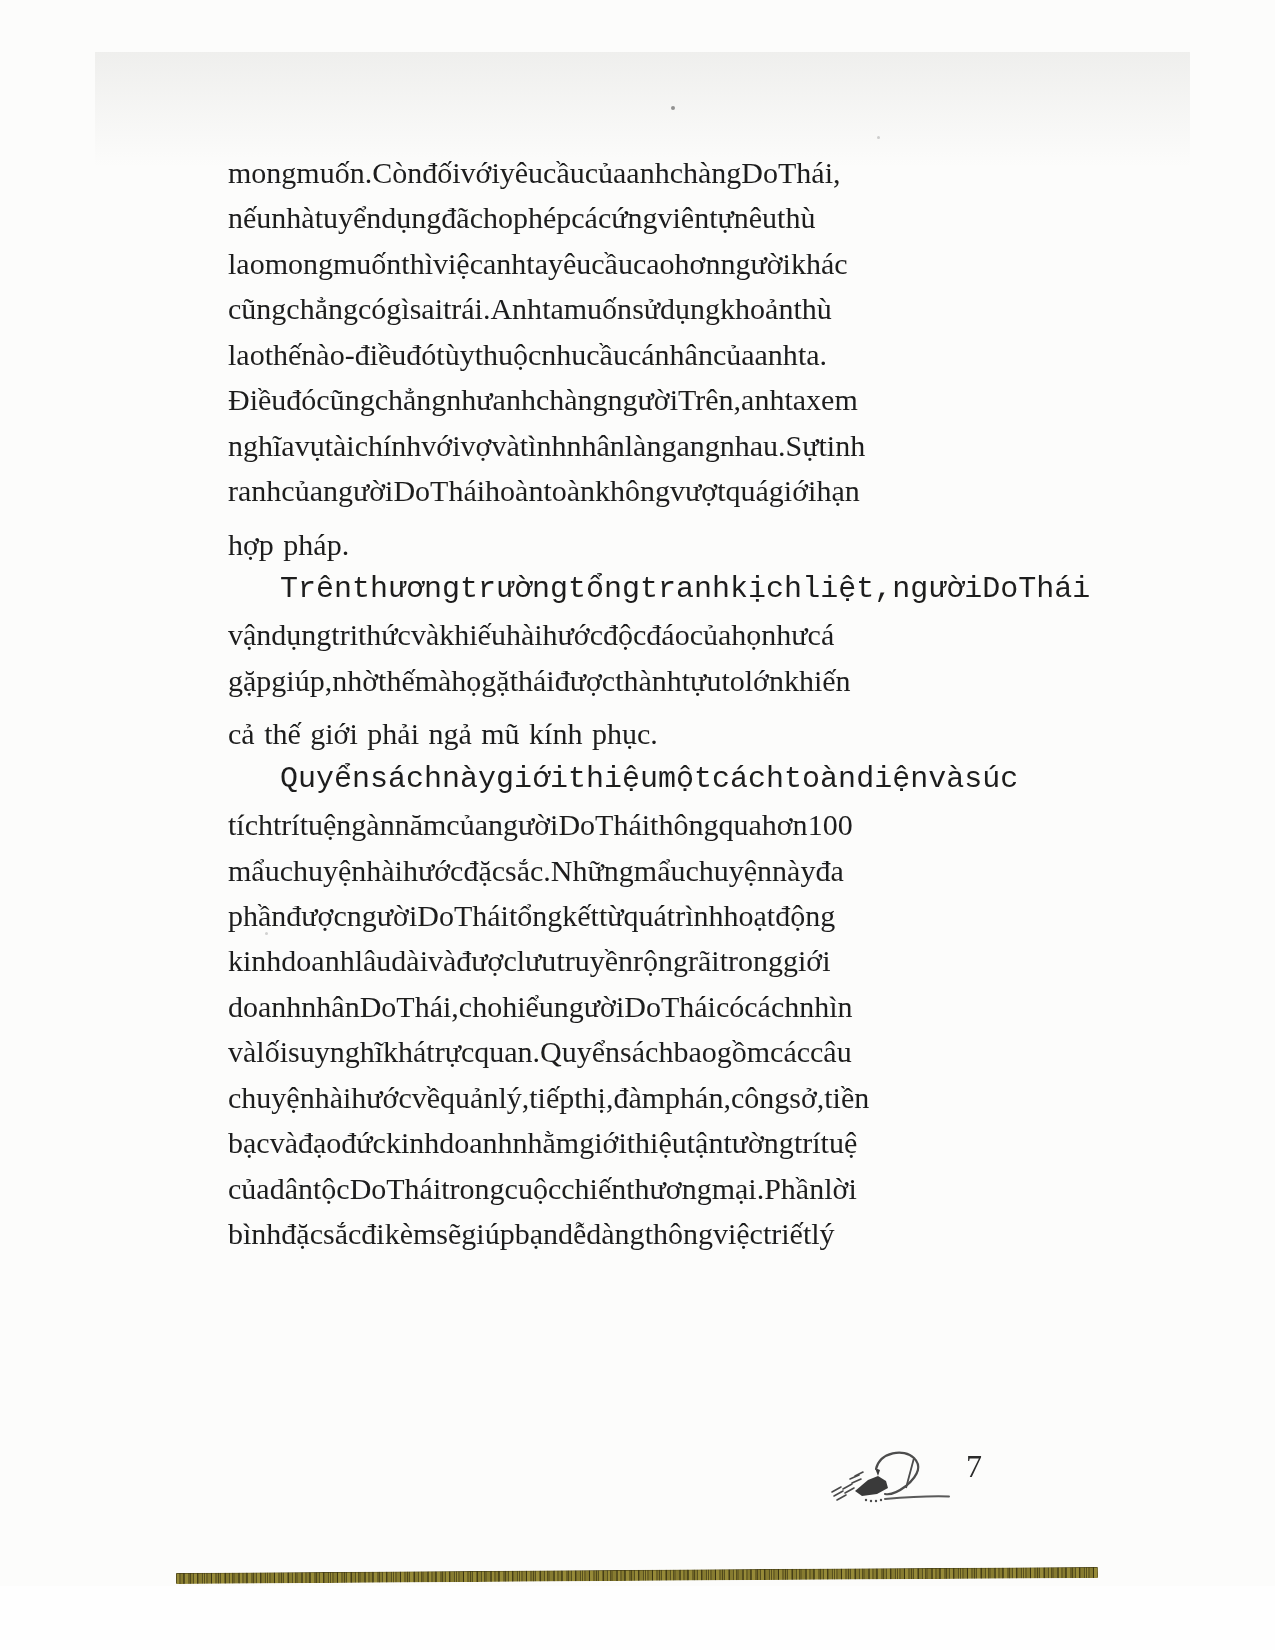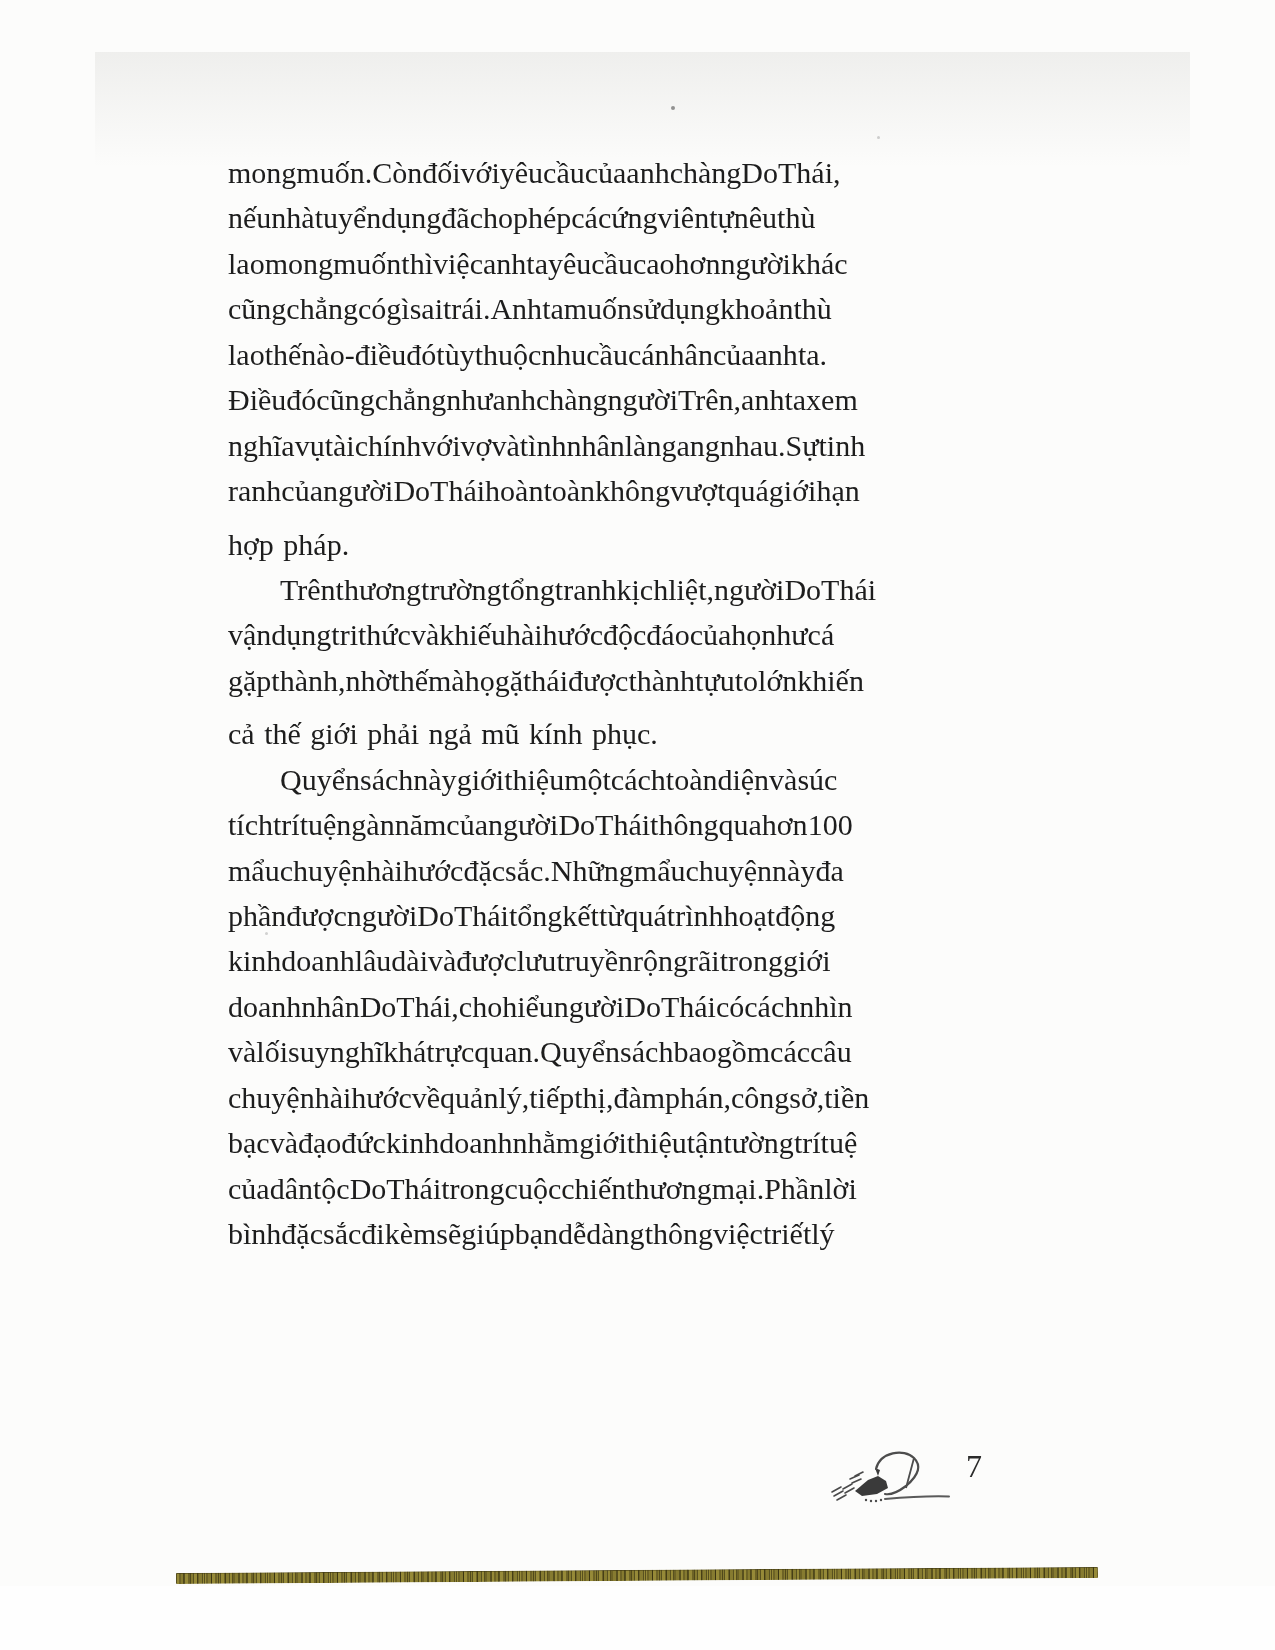--- a/index.html
+++ b/index.html
@@ -42,21 +42,21 @@
     color: #1d1d1d;
     font-size: 30px;
   }
   .line {
     display: flex;
     justify-content: flex-start;
     height: 45.45px;
     line-height: 45.45px;
     white-space: pre;
   }
-  .line.indent { padding-left: 52px; }
+  .line.indent { padding-left: 52px; font-family: Liberation Mono, monospace; }
   .line.last {
     display: block;
     justify-content: flex-start;
     word-spacing: 2px;
     margin-top: 8px;
   }
   .footer {
     position: absolute;
     left: 0;
     top: 0;
@@ -127,21 +127,21 @@
       <div class="line"><span>nếu</span><span>nhà</span><span>tuyển</span><span>dụng</span><span>đã</span><span>cho</span><span>phép</span><span>các</span><span>ứng</span><span>viên</span><span>tự</span><span>nêu</span><span>thù</span></div>
       <div class="line"><span>lao</span><span>mong</span><span>muốn</span><span>thì</span><span>việc</span><span>anh</span><span>ta</span><span>yêu</span><span>cầu</span><span>cao</span><span>hơn</span><span>người</span><span>khác</span></div>
       <div class="line"><span>cũng</span><span>chẳng</span><span>có</span><span>gì</span><span>sai</span><span>trái.</span><span>Anh</span><span>ta</span><span>muốn</span><span>sử</span><span>dụng</span><span>khoản</span><span>thù</span></div>
       <div class="line"><span>lao</span><span>thế</span><span>nào</span><span>-</span><span>điều</span><span>đó</span><span>tùy</span><span>thuộc</span><span>nhu</span><span>cầu</span><span>cá</span><span>nhân</span><span>của</span><span>anh</span><span>ta.</span></div>
       <div class="line"><span>Điều</span><span>đó</span><span>cũng</span><span>chẳng</span><span>như</span><span>anh</span><span>chàng</span><span>người</span><span>Trên,</span><span>anh</span><span>ta</span><span>xem</span></div>
       <div class="line"><span>nghĩa</span><span>vụ</span><span>tài</span><span>chính</span><span>với</span><span>vợ</span><span>và</span><span>tình</span><span>nhân</span><span>là</span><span>ngang</span><span>nhau.</span><span>Sự</span><span>tinh</span></div>
       <div class="line"><span>ranh</span><span>của</span><span>người</span><span>Do</span><span>Thái</span><span>hoàn</span><span>toàn</span><span>không</span><span>vượt</span><span>quá</span><span>giới</span><span>hạn</span></div>
       <div class="line last">hợp pháp.</div>
       <div class="line indent"><span>Trên</span><span>thương</span><span>trường</span><span>tổng</span><span>tranh</span><span>kịch</span><span>liệt,</span><span>người</span><span>Do</span><span>Thái</span></div>
       <div class="line"><span>vận</span><span>dụng</span><span>tri</span><span>thức</span><span>và</span><span>khiếu</span><span>hài</span><span>hước</span><span>độc</span><span>đáo</span><span>của</span><span>họ</span><span>như</span><span>cá</span></div>
-      <div class="line"><span>gặp</span><span>thành,</span><span>nhờ</span><span>thế</span><span>mà</span><span>họ</span><span>gặt</span><span>hái</span><span>được</span><span>thành</span><span>tựu</span><span>to</span><span>lớn</span><span>khiến</span></div>
+      <div class="line"><span>gặp</span><span>giúp,</span><span>nhờ</span><span>thế</span><span>mà</span><span>họ</span><span>gặt</span><span>hái</span><span>được</span><span>thành</span><span>tựu</span><span>to</span><span>lớn</span><span>khiến</span></div>
       <div class="line last">cả thế giới phải ngả mũ kính phục.</div>
       <div class="line indent"><span>Quyển</span><span>sách</span><span>này</span><span>giới</span><span>thiệu</span><span>một</span><span>cách</span><span>toàn</span><span>diện</span><span>và</span><span>súc</span></div>
       <div class="line"><span>tích</span><span>trí</span><span>tuệ</span><span>ngàn</span><span>năm</span><span>của</span><span>người</span><span>Do</span><span>Thái</span><span>thông</span><span>qua</span><span>hơn</span><span>100</span></div>
       <div class="line"><span>mẩu</span><span>chuyện</span><span>hài</span><span>hước</span><span>đặc</span><span>sắc.</span><span>Những</span><span>mẩu</span><span>chuyện</span><span>này</span><span>đa</span></div>
       <div class="line"><span>phần</span><span>được</span><span>người</span><span>Do</span><span>Thái</span><span>tổng</span><span>kết</span><span>từ</span><span>quá</span><span>trình</span><span>hoạt</span><span>động</span></div>
       <div class="line"><span>kinh</span><span>doanh</span><span>lâu</span><span>dài</span><span>và</span><span>được</span><span>lưu</span><span>truyền</span><span>rộng</span><span>rãi</span><span>trong</span><span>giới</span></div>
       <div class="line"><span>doanh</span><span>nhân</span><span>Do</span><span>Thái,</span><span>cho</span><span>hiểu</span><span>người</span><span>Do</span><span>Thái</span><span>có</span><span>cách</span><span>nhìn</span></div>
       <div class="line"><span>và</span><span>lối</span><span>suy</span><span>nghĩ</span><span>khá</span><span>trực</span><span>quan.</span><span>Quyển</span><span>sách</span><span>bao</span><span>gồm</span><span>các</span><span>câu</span></div>
       <div class="line"><span>chuyện</span><span>hài</span><span>hước</span><span>về</span><span>quản</span><span>lý,</span><span>tiếp</span><span>thị,</span><span>đàm</span><span>phán,</span><span>công</span><span>sở,</span><span>tiền</span></div>
       <div class="line"><span>bạc</span><span>và</span><span>đạo</span><span>đức</span><span>kinh</span><span>doanh</span><span>nhằm</span><span>giới</span><span>thiệu</span><span>tận</span><span>tường</span><span>trí</span><span>tuệ</span></div>

